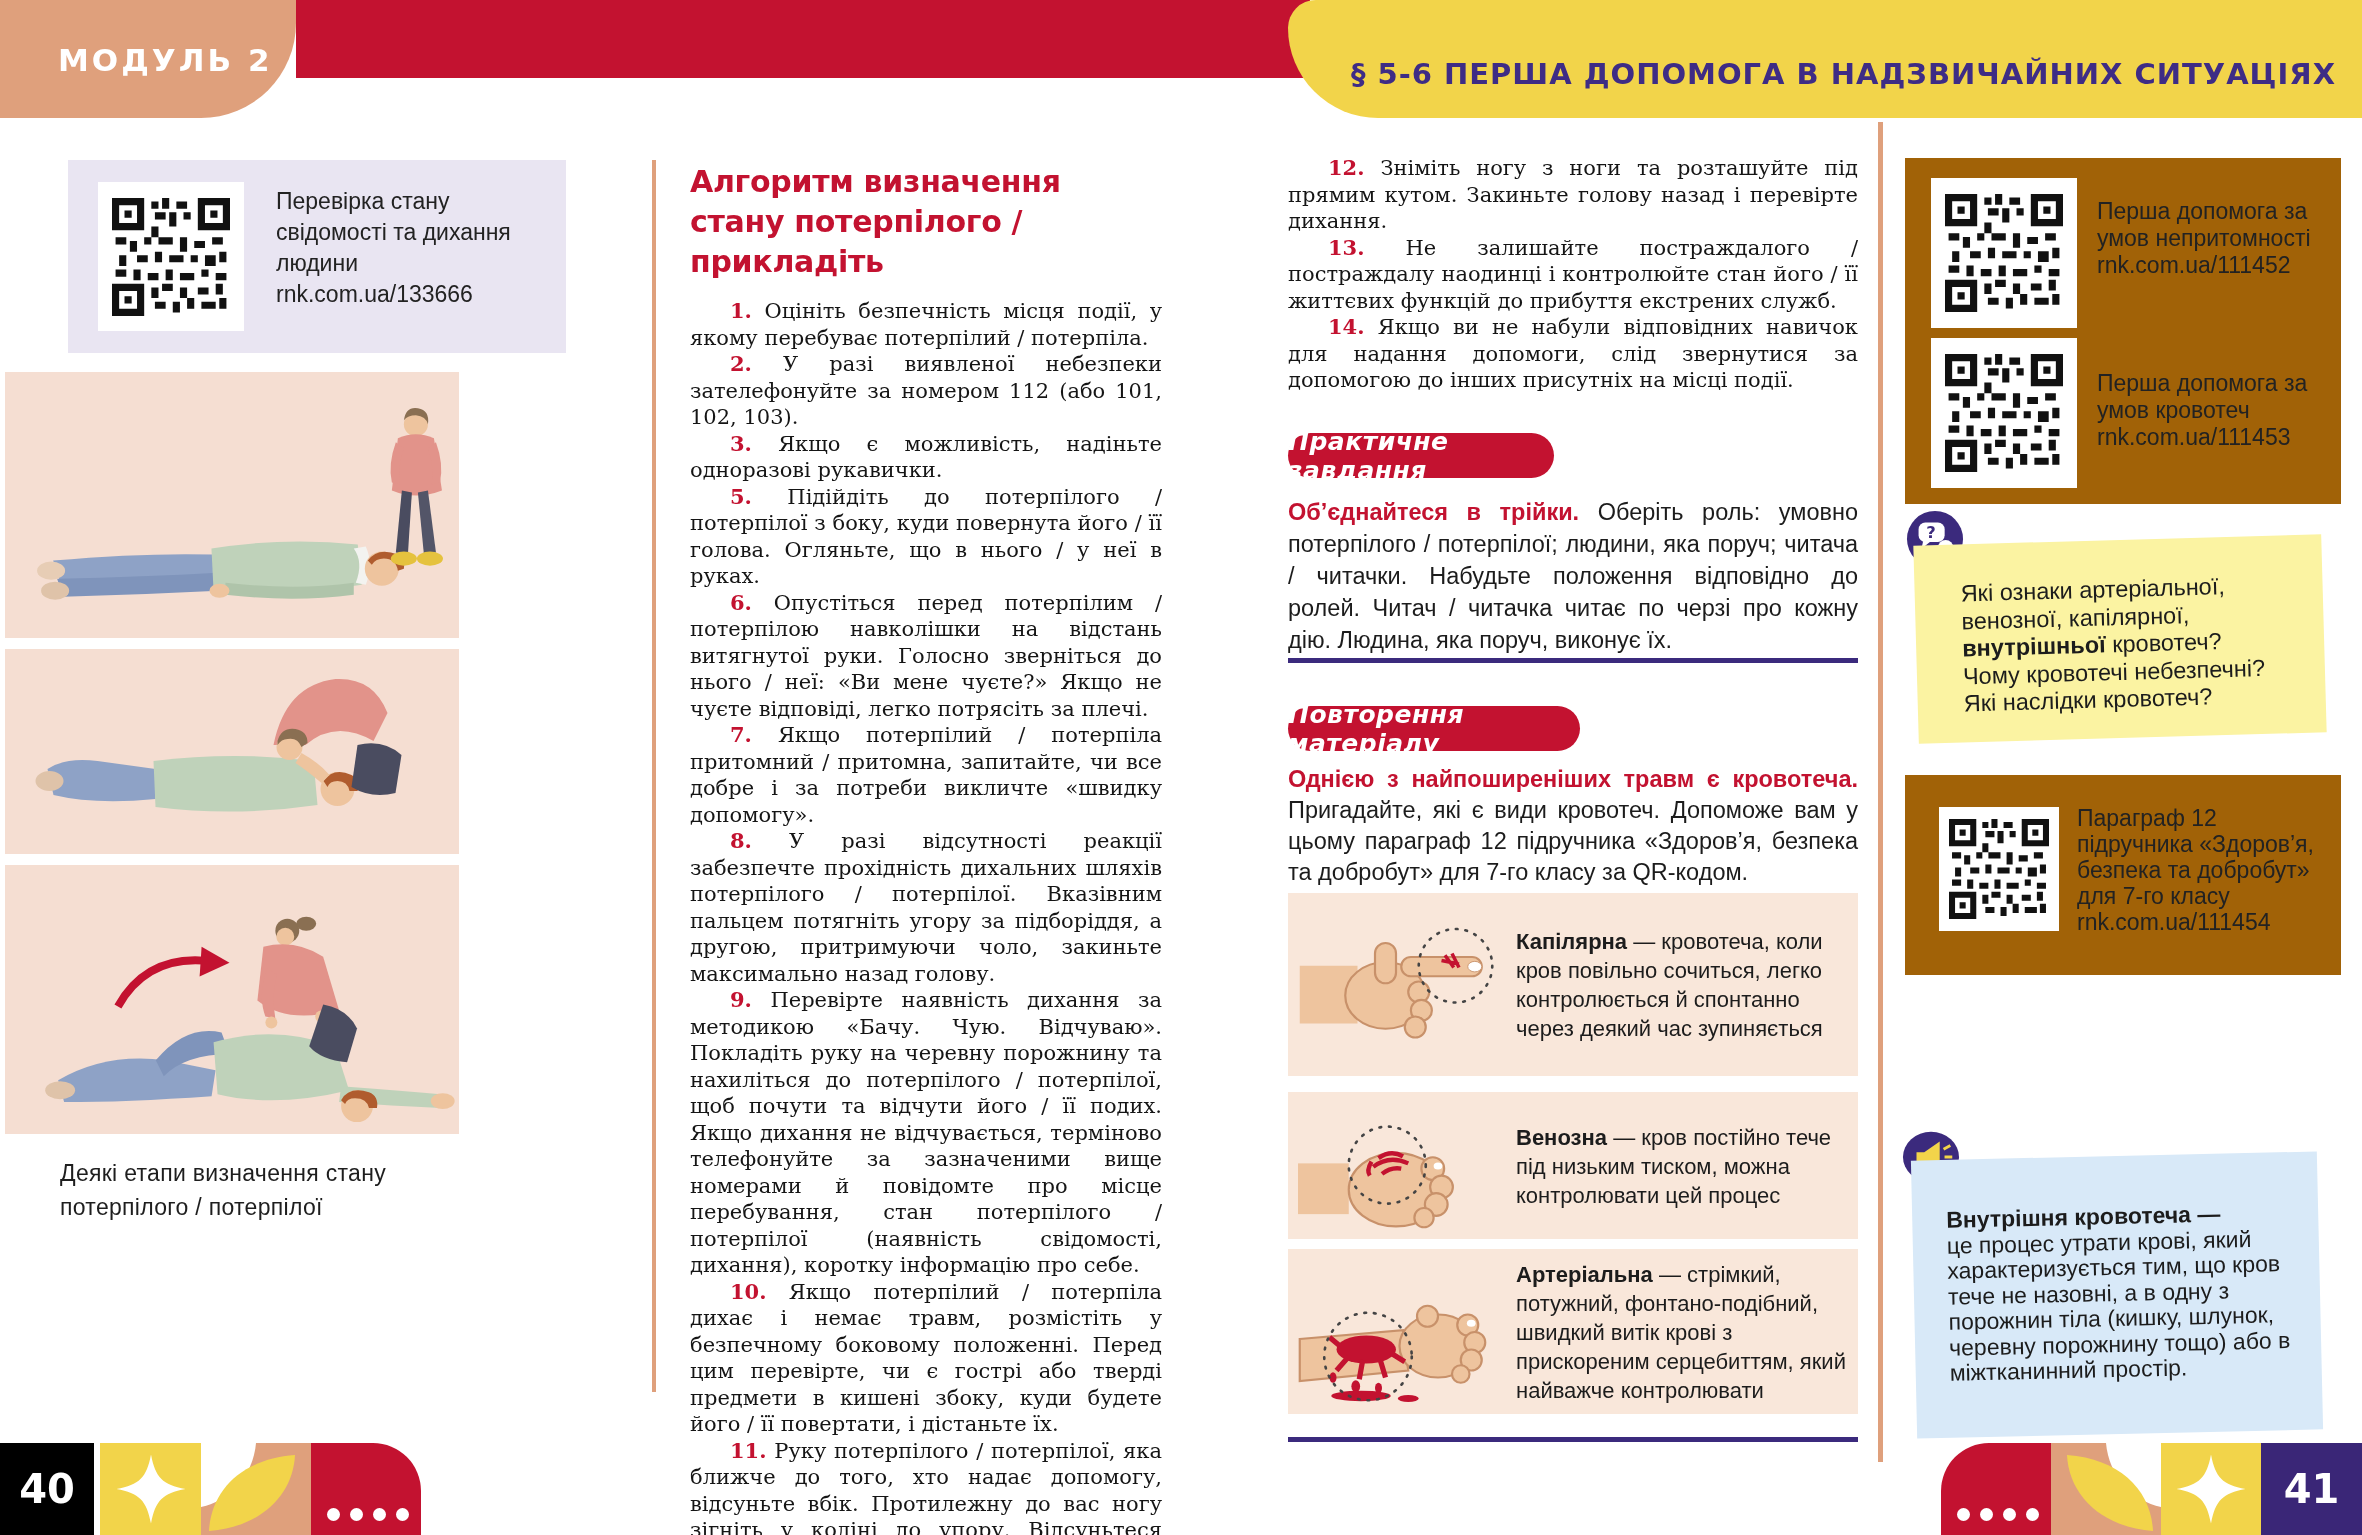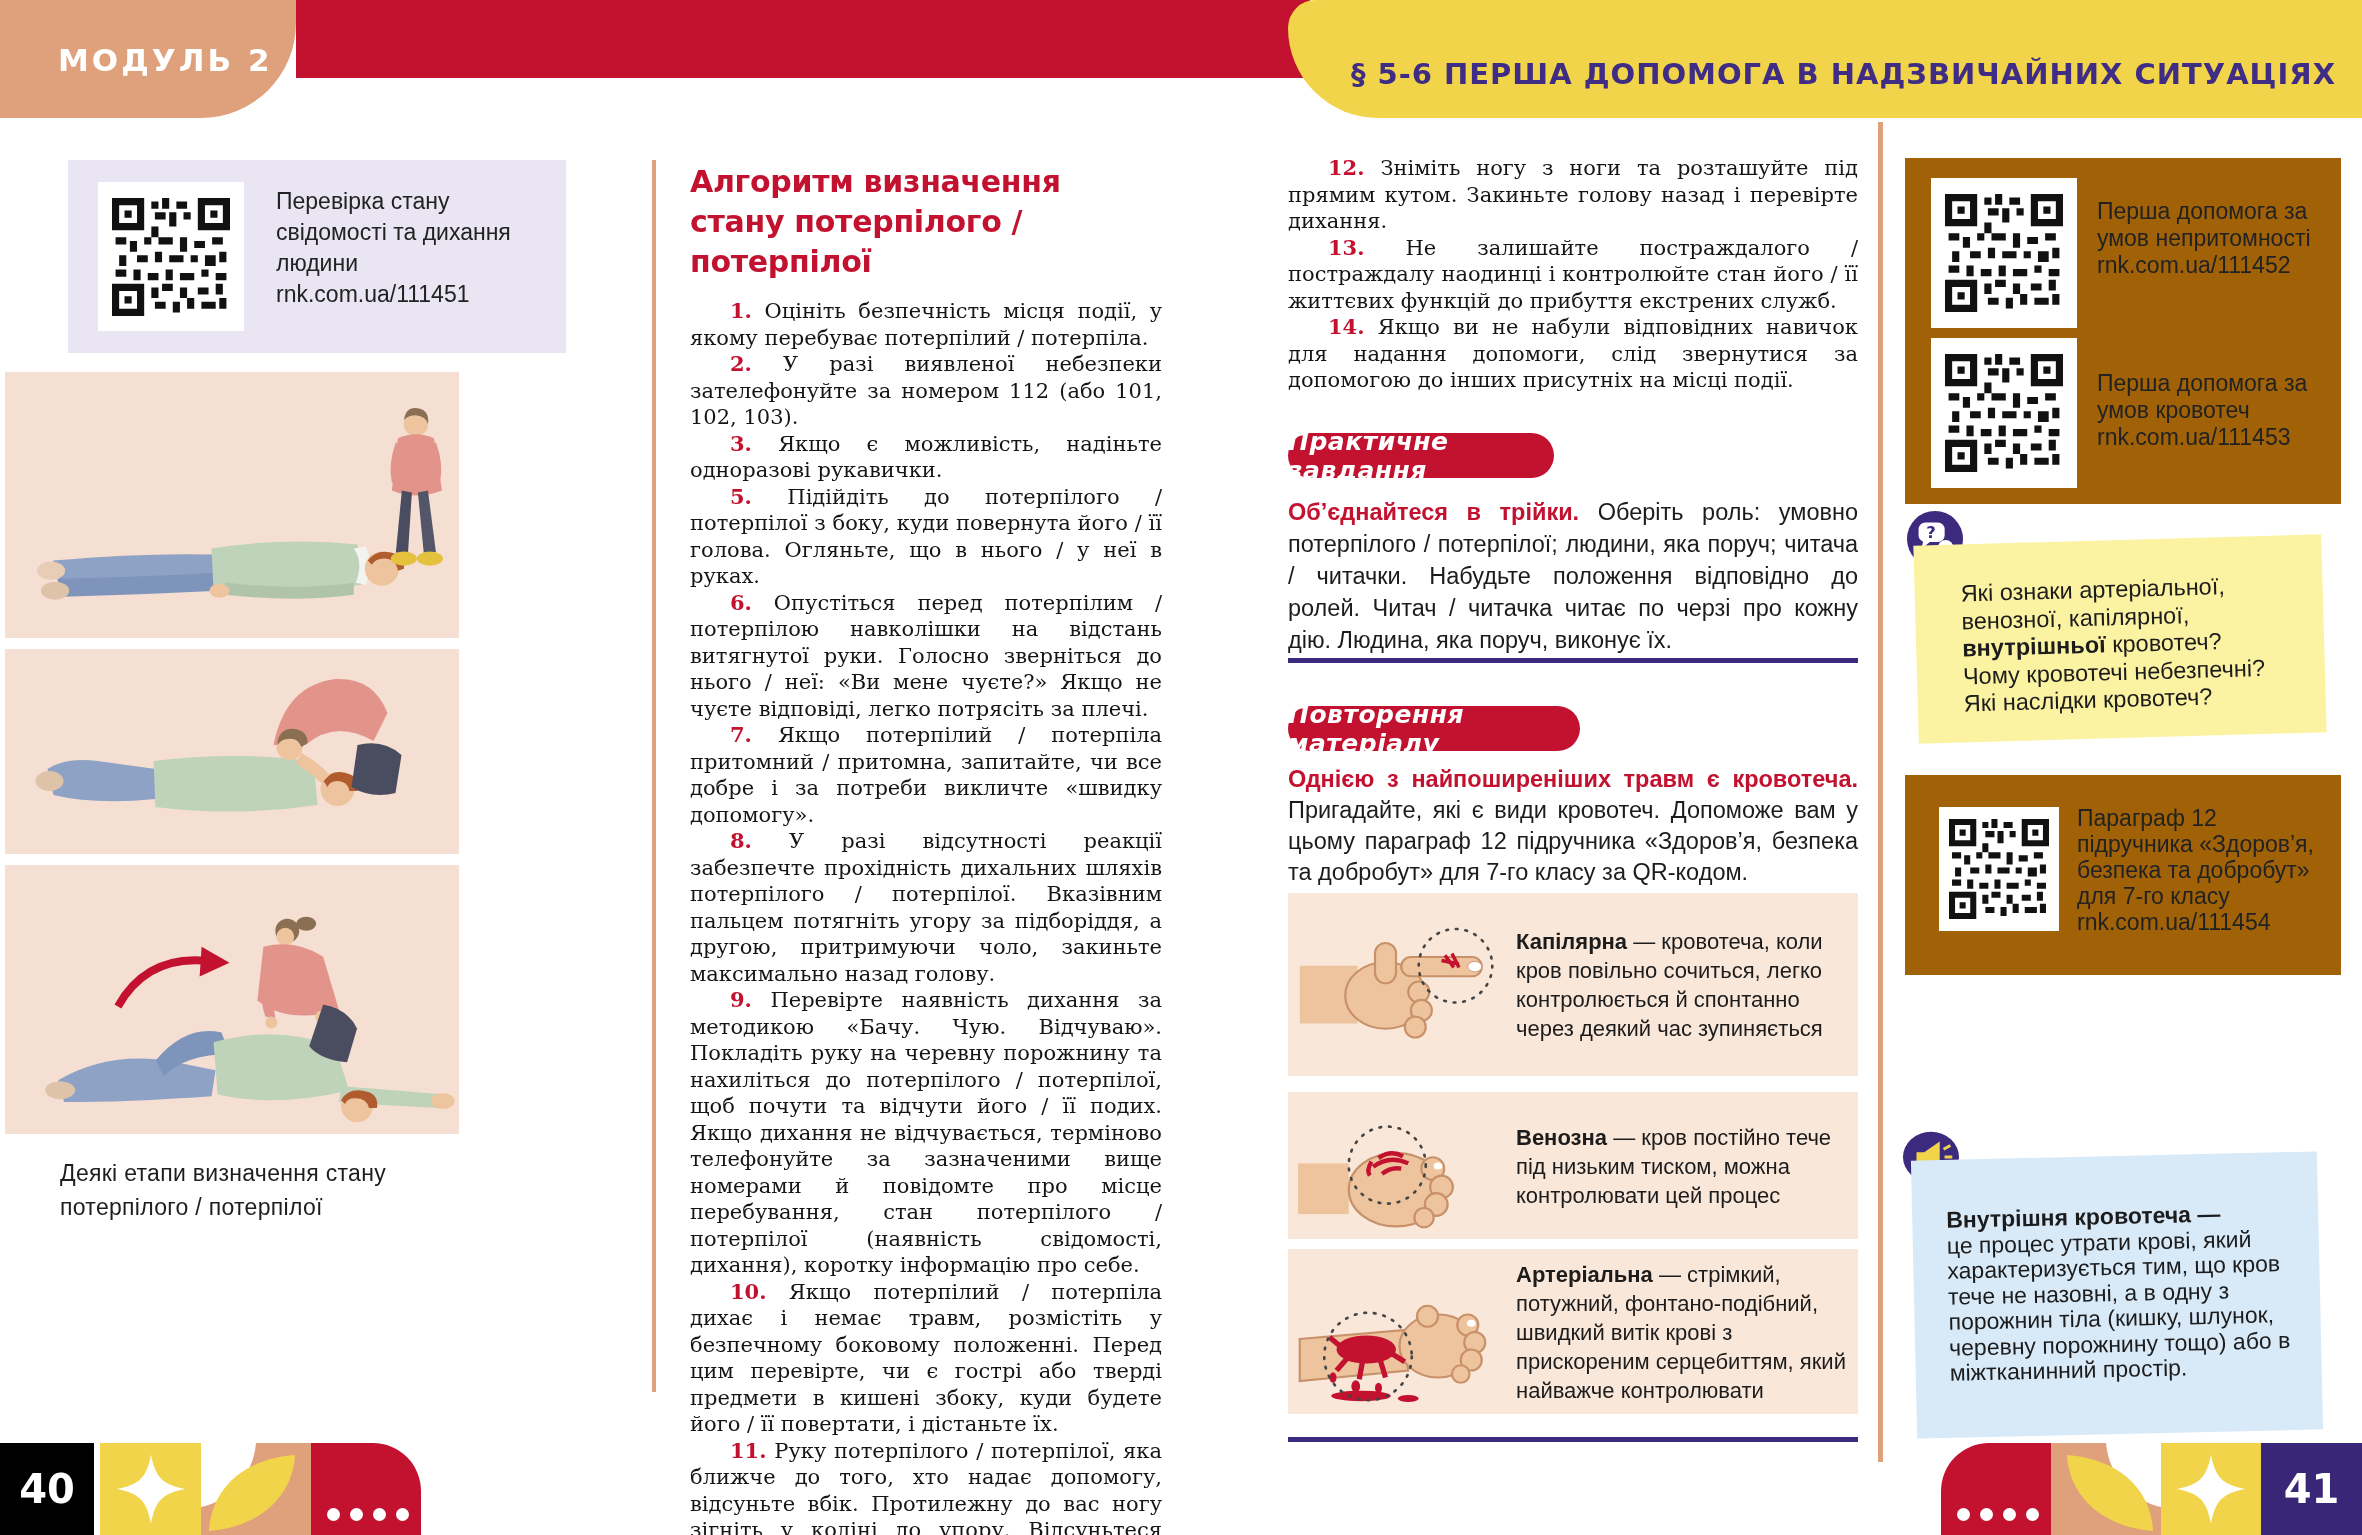--- a/index.html
+++ b/index.html
@@ -147,21 +147,21 @@
   </div>
 
   <div class="abs qr-panel">
     <div class="qr-tile">
       <svg class="qr-svg">
           <use href="#qr-sym"></use>
         </svg>
     </div>
     <div class="txt">
       <div>Перевірка стану свідомості та дихання людини</div>
-      <div>rnk.com.ua/111451</div>
+      <div>rnk.com.ua/133666</div>
     </div>
   </div>
 
   <div class="abs photo p1">
     <svg viewBox="0 0 453 265">
       <path d="M48 188 Q140 180 208 182 L210 206 Q130 208 56 212 Z" fill="#8ea2c6"></path>
       <path d="M52 206 Q140 204 212 200 L213 218 Q135 222 58 224 Z" fill="#7f94bb"></path>
       <ellipse cx="46" cy="198" rx="14" ry="9" fill="#e7cdb5"></ellipse>
       <ellipse cx="50" cy="218" rx="14" ry="9" fill="#dfc3a9"></ellipse>
       <path d="M206 176 Q280 164 352 172 L356 212 Q280 224 208 216 Z" fill="#bfd2ba"></path>
@@ -219,21 +219,21 @@
       <path d="M318 140 q24 4 34 24 l-10 34 q-26 -2 -38 -16 z" fill="#4a4c60"></path>
     </svg>
   </div>
 
   <div class="abs figure-caption">Деякі етапи визначення стану потерпілого / потерпілої</div>
 
   <div class="abs vline-left"></div>
   <div class="abs vline-right"></div>
 
   <div class="abs col-left">
-    <h2 class="algo-heading">Алгоритм визначення стану потерпілого / потерпілої</h2>
+    <h2 class="algo-heading">Алгоритм визначення стану потерпілого / прикладіть</h2>
     <div class="steps">
       <p><b class="n">1.</b> <span>Оцініть безпечність місця події, у якому перебуває потерпілий / потерпіла.</span></p>
       <p><b class="n">2.</b> <span>У разі виявленої небезпеки зателефонуйте за номером 112 (або 101, 102, 103).</span></p>
       <p><b class="n">3.</b> <span>Якщо є можливість, надіньте одноразові рукавички.</span></p>
       <p><b class="n">5.</b> <span>Підійдіть до потерпілого / потерпілої з боку, куди повернута його / її голова. Огляньте, що в нього / у неї в руках.</span></p>
       <p><b class="n">6.</b> <span>Опустіться перед потерпілим / потерпілою навколішки на відстань витягнутої руки. Голосно зверніться до нього / неї: «Ви мене чуєте?» Якщо не чуєте відповіді, легко потрясіть за плечі.</span></p>
       <p><b class="n">7.</b> <span>Якщо потерпілий / потерпіла притомний / притомна, запитайте, чи все добре і за потреби викличте «швидку допомогу».</span></p>
       <p><b class="n">8.</b> <span>У разі відсутності реакції забезпечте прохідність дихальних шляхів потерпілого / потерпілої. Вказівним пальцем потягніть угору за підборіддя, а другою, притримуючи чоло, закиньте максимально назад голову.</span></p>
       <p><b class="n">9.</b> <span>Перевірте наявність дихання за методикою «Бачу. Чую. Відчуваю». Покладіть руку на черевну порожнину та нахиліться до потерпілого / потерпілої, щоб почути та відчути його / її подих. Якщо дихання не відчувається, терміново телефонуйте за зазначеними вище номерами й повідомте про місце перебування, стан потерпілого / потерпілої (наявність свідомості, дихання), коротку інформацію про себе.</span></p>
       <p><b class="n">10.</b> <span>Якщо потерпілий / потерпіла дихає і немає травм, розмістіть у безпечному боковому положенні. Перед цим перевірте, чи є гострі або тверді предмети в кишені збоку, куди будете його / її повертати, і дістаньте їх.</span></p>

